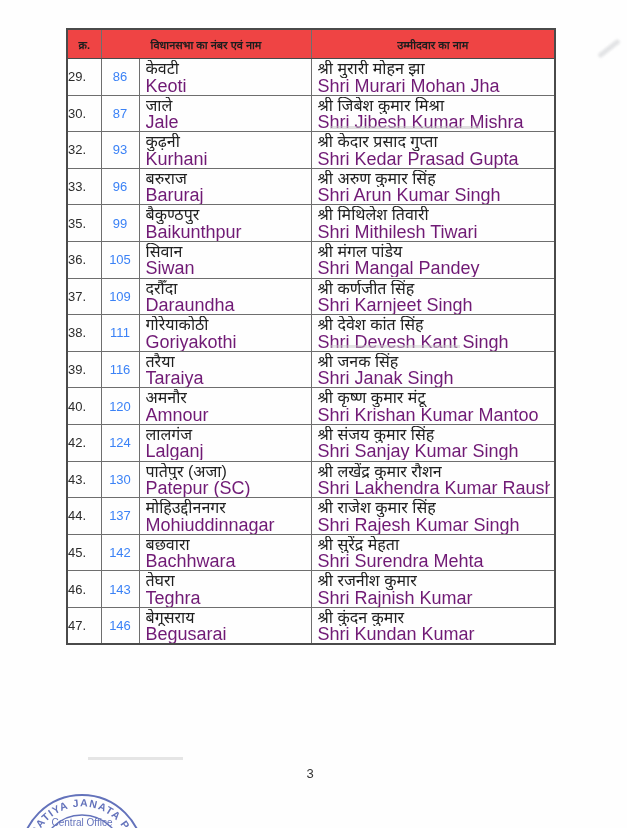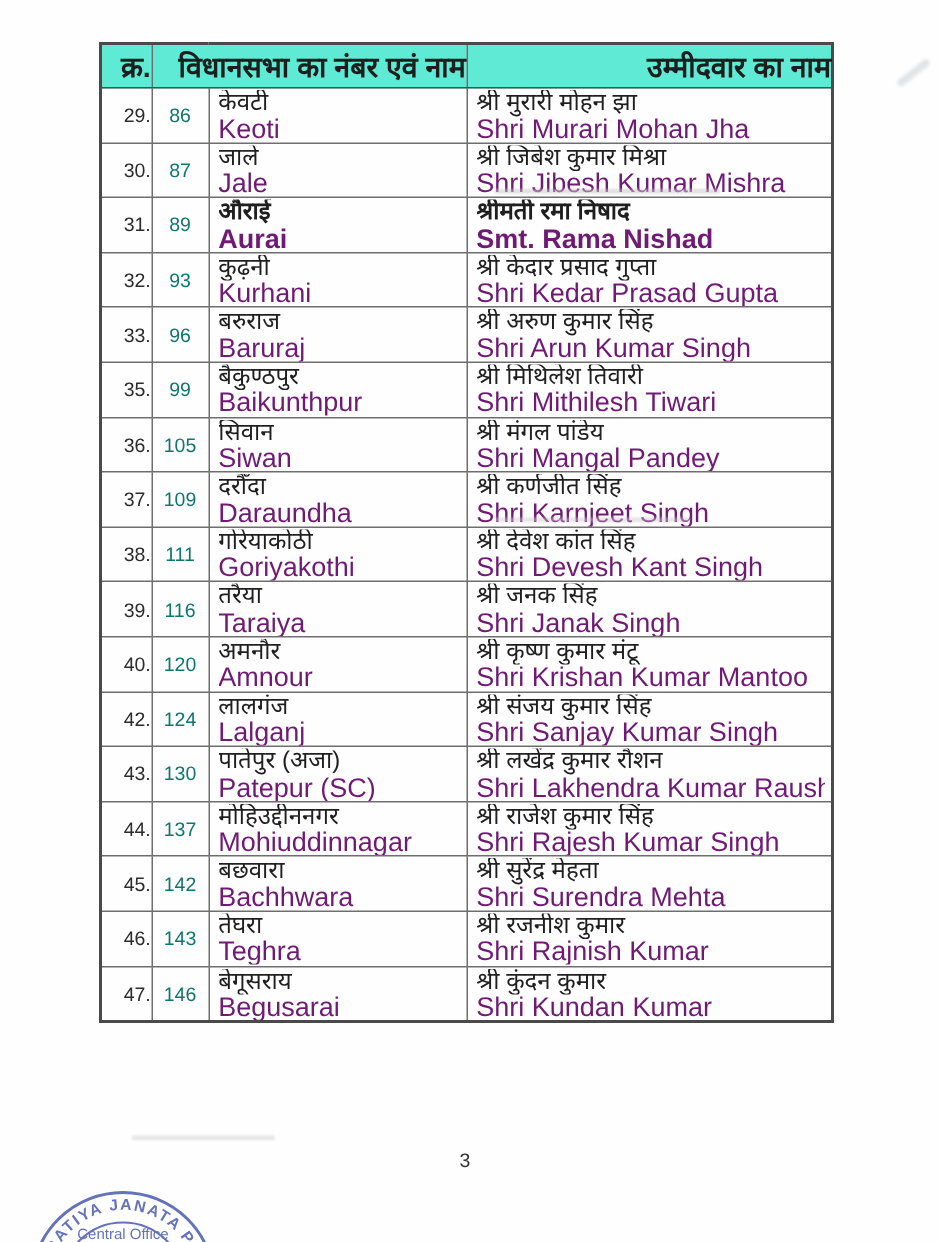--- a/index.html
+++ b/index.html
@@ -29,38 +29,38 @@
   }
   .cand-table th, .cand-table td {
     border: 1px solid #6e6e6e;
     padding: 0;
     vertical-align: middle;
   }
   .cand-table {
     border: 2px solid #4a4a4a;
   }
   .cand-table thead th {
-    background: #5eead4;
+    background: #ef4444;
     height: 28px;
-    font-size: 19px;
+    font-size: 11px;
     font-weight: bold;
     color: #1d1d1d;
-    text-align: right;
+    text-align: center;
     border-bottom: 1.5px solid #4a4a4a;
   }
   .cand-table tbody tr { height: 36.6px; }
   td.c-sl {
-    text-align: right;
+    text-align: left;
     font-size: 13px;
     color: #2c2c2c;
   }
   td.c-no {
     text-align: center;
     font-size: 13px;
-    color: #0f766e;
+    color: #3b82f6;
   }
   td.c-name, td.c-cand {
     vertical-align: top;
     padding: 1px 4px 0 6px;
   }
   .hi {
     font-size: 16px;
     line-height: 17.5px;
     color: #1f1f1f;
     white-space: nowrap;
@@ -147,32 +147,20 @@
           <td class="c-no">87</td>
           <td class="c-name">
             <div class="hi">जाले</div>
             <div class="en">Jale</div>
           </td>
           <td class="c-cand">
             <div class="hi">श्री जिबेश कुमार मिश्रा</div>
             <div class="en">Shri Jibesh Kumar Mishra</div>
           </td>
         </tr>
-        <tr class="bold-row">
-          <td class="c-sl">31.</td>
-          <td class="c-no">89</td>
-          <td class="c-name">
-            <div class="hi">औराई</div>
-            <div class="en">Aurai</div>
-          </td>
-          <td class="c-cand">
-            <div class="hi">श्रीमती रमा निषाद</div>
-            <div class="en">Smt. Rama Nishad</div>
-          </td>
-        </tr>
         <tr>
           <td class="c-sl">32.</td>
           <td class="c-no">93</td>
           <td class="c-name">
             <div class="hi">कुढ़नी</div>
             <div class="en">Kurhani</div>
           </td>
           <td class="c-cand">
             <div class="hi">श्री केदार प्रसाद गुप्ता</div>
             <div class="en">Shri Kedar Prasad Gupta</div>

